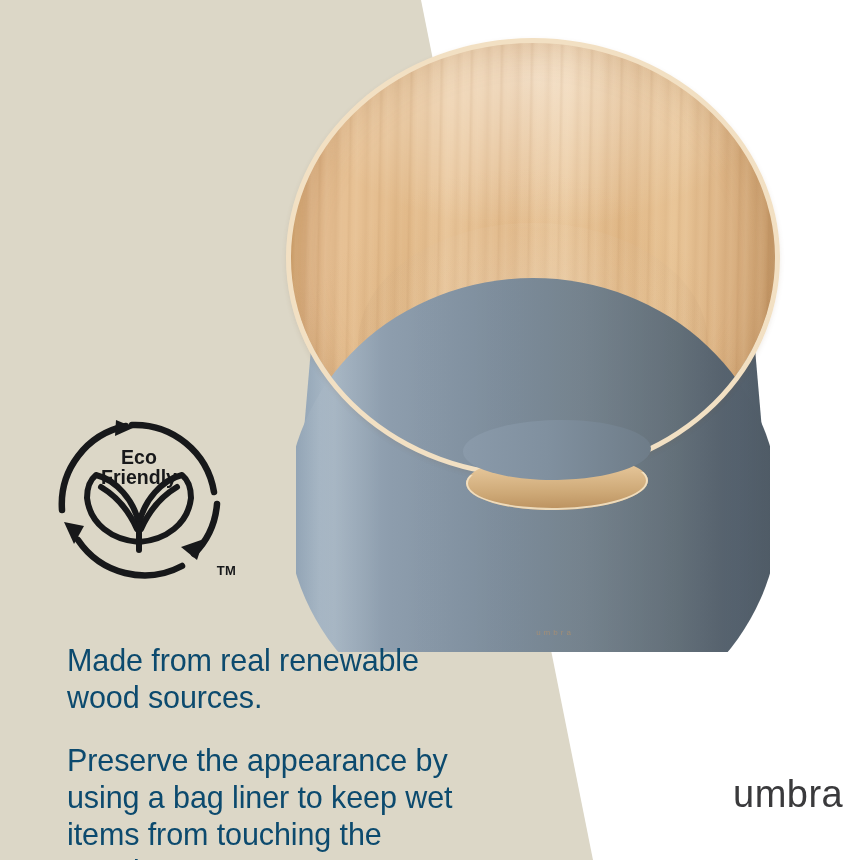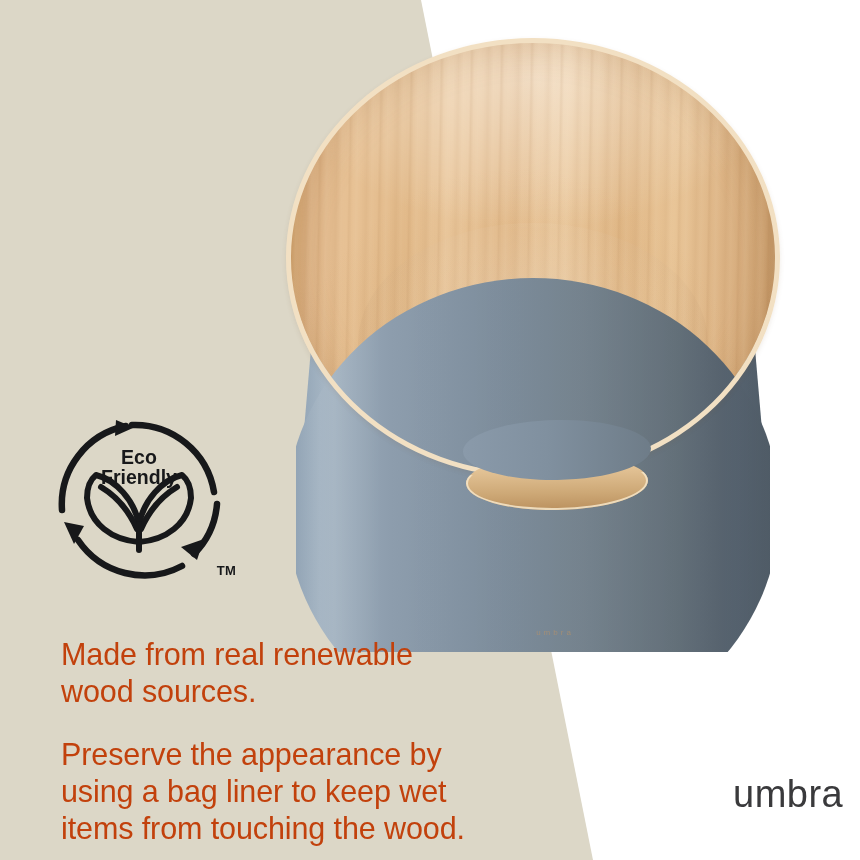--- a/index.html
+++ b/index.html
@@ -281,24 +281,24 @@
   }
 
   
   .copy {
     position: absolute;
     left: 57px;
     top: 632px;
     width: 420px;
   }
   .copy p {
-    margin: 4px;
+    margin: 10px;
     font-size: 30.5px;
     line-height: 37px;
-    color: #c2410c;
+    color: #0c4a6e;
     letter-spacing: -0.1px;
     font-weight: 400;
   }
   .copy p.second {
     margin-top: 26px;
   }
 
   
   .umbra-logo {
     position: absolute;

